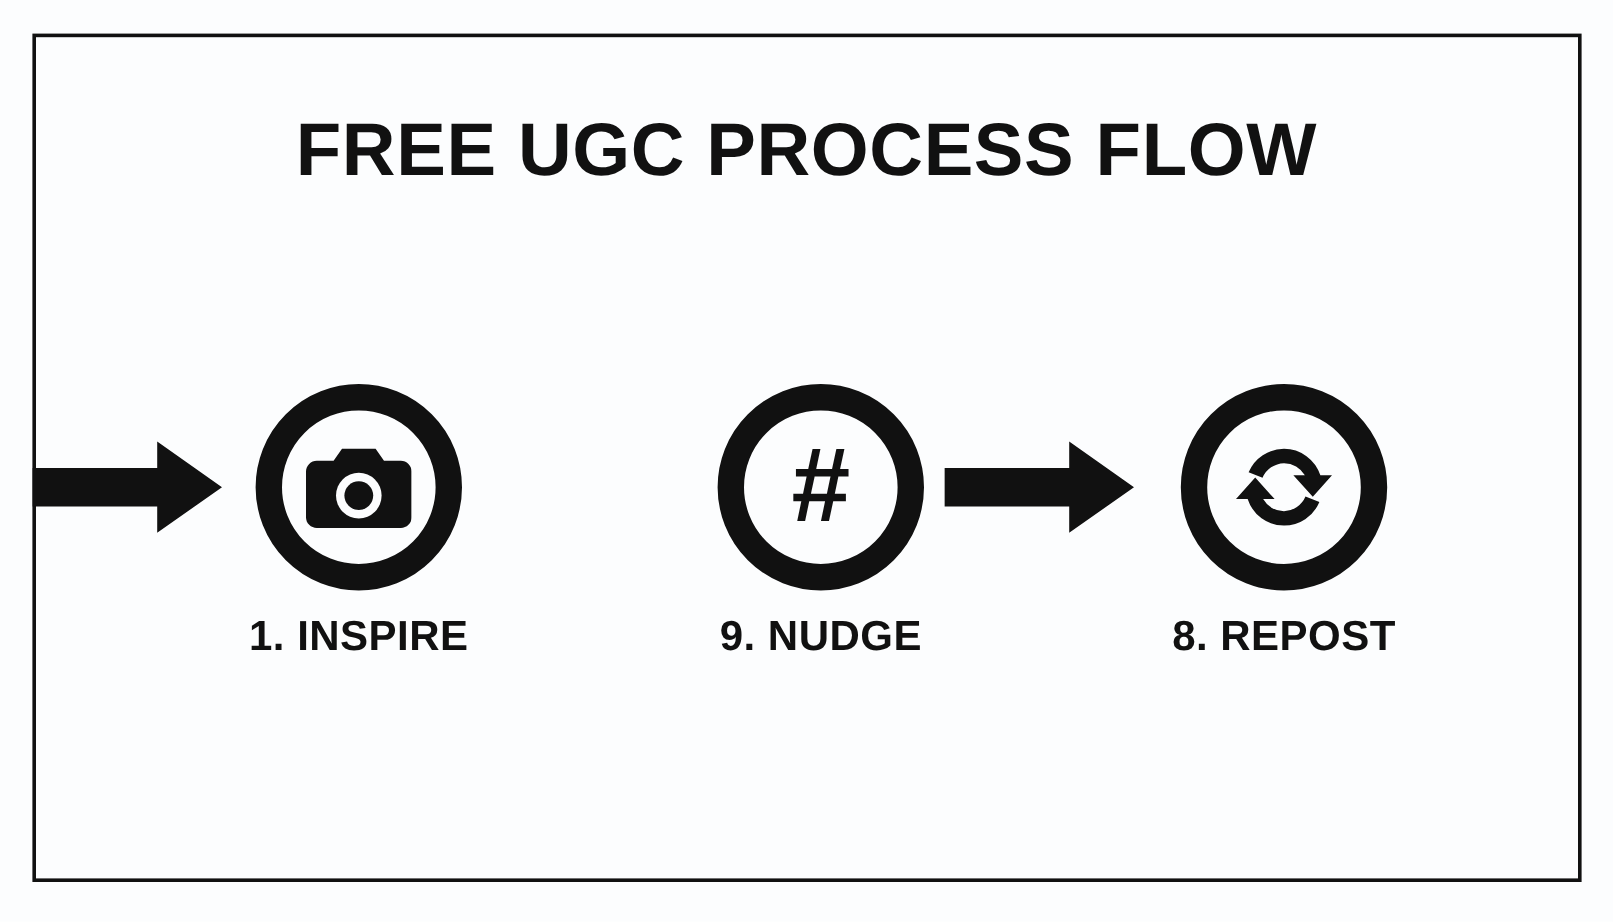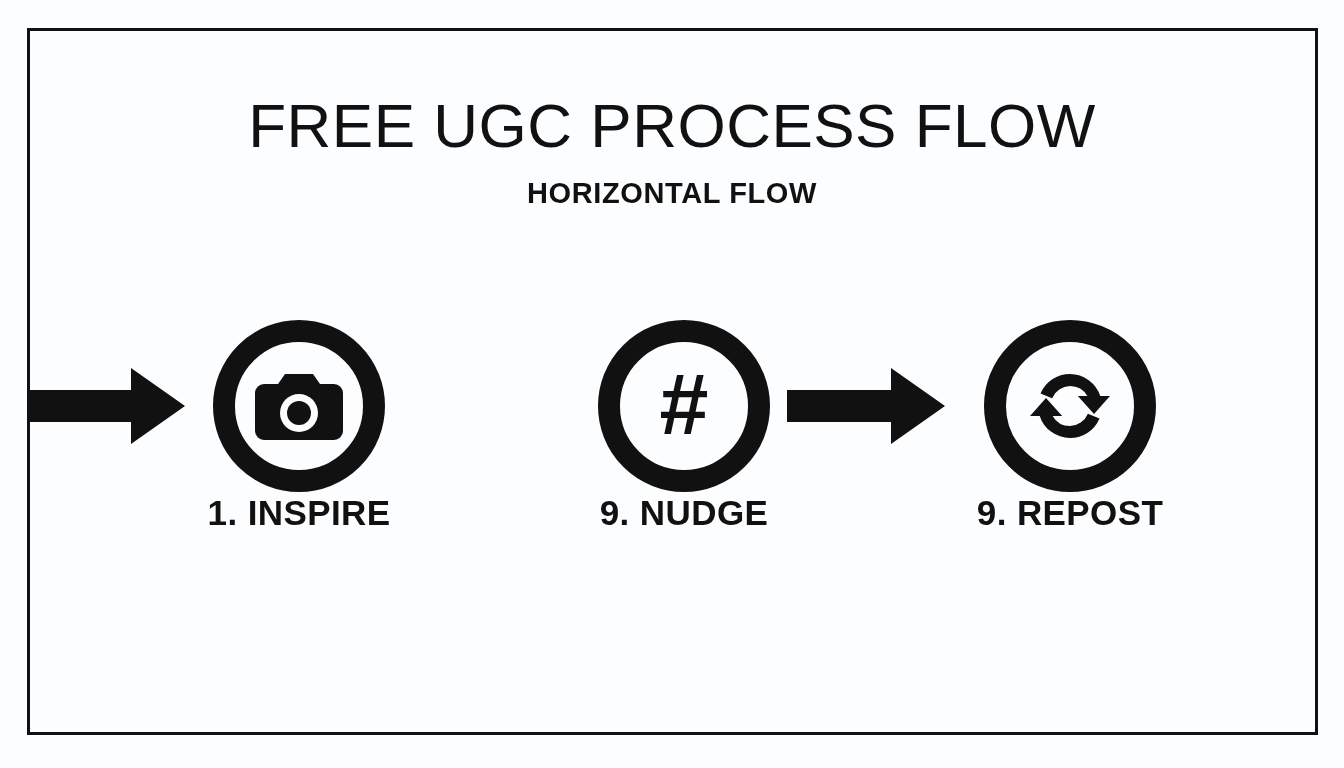--- a/index.html
+++ b/index.html
@@ -35,21 +35,21 @@
 
   
   .title {
     position: absolute;
     left: 0;
     top: 90px;
     width: 1344px;
     text-align: center;
     font-size: 62px;
     line-height: 72px;
-    font-weight: 400;
+    font-weight: 700;
     letter-spacing: 0.5px;
     color: #111111;
     white-space: nowrap;
   }
   .subtitle {
     position: absolute;
     left: 0;
     top: 174px;
     width: 1344px;
     text-align: center;
@@ -104,20 +104,21 @@
 
   .hash-text {
     font-size: 88px;
     line-height: 88px;
     font-weight: 800;
     color: #111111;
     transform: translateY(-2px);
   }
 
   .step-label {
+    margin-top: 18px;
     font-size: 35px;
     line-height: 42px;
     font-weight: 800;
     letter-spacing: 0.4px;
     color: #111111;
     white-space: nowrap;
   }
 
   
   .arrow {
@@ -130,21 +131,20 @@
 </style>
 </head>
 <body>
 
 <div class="slide">
 
   <div class="frame"></div>
 
   <div class="title">FREE UGC PROCESS FLOW</div>
 
-  <div class="subtitle">HORIZONTAL FLOW</div>
 
   <div class="flow">
 
     <div class="step step-1">
       <div class="ring">
         <div class="glyph">
           <svg width="88" height="72" viewBox="0 0 88 72" aria-hidden="true">
             <path fill="#111111" d="M30 4 h28 l7 10 h14 a9 9 0 0 1 9 9 v38 a9 9 0 0 1 -9 9 h-70 a9 9 0 0 1 -9 -9 v-38 a9 9 0 0 1 9 -9 h14 z"></path>
             <circle cx="44" cy="43" r="19" fill="#fcfdfe"></circle>
             <circle cx="44" cy="43" r="12" fill="#111111"></circle>
@@ -197,17 +197,17 @@
                      A20 20 0 0 1 42 62
                      a20 20 0 0 1 -17.4 -10.1
                      l9.6 0
                      L18 34
                      L2 51.9
                      l9.7 0
                      A32 32 0 0 0 42 74 z"></path>
           </svg>
         </div>
       </div>
-      <div class="step-label">9. REPOST</div>
+      <div class="step-label">8. REPOST</div>
     </div>
 
   </div>
 </div>
 
 </body></html>

